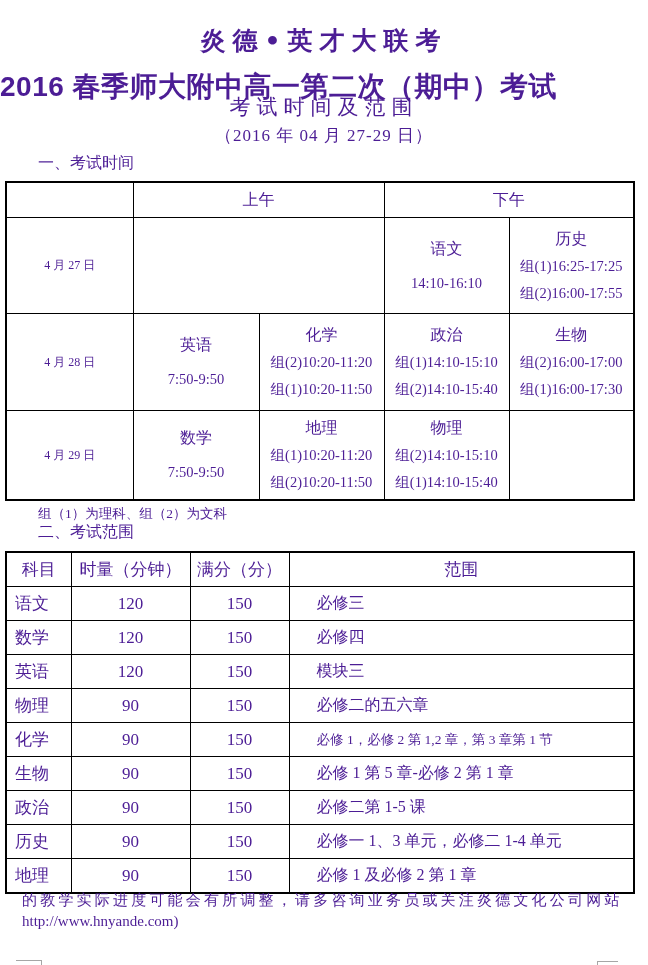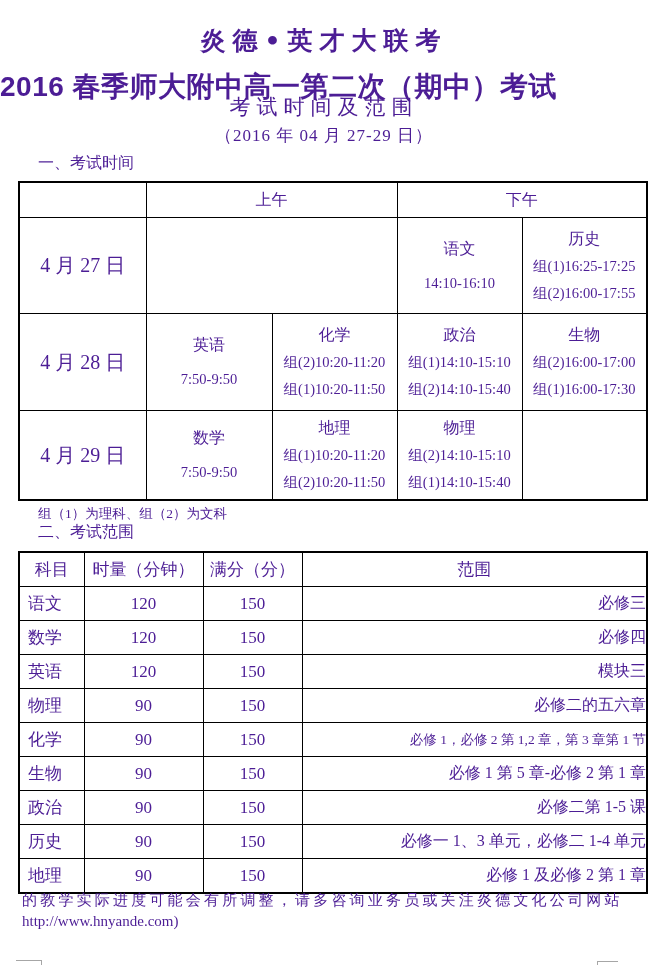--- a/index.html
+++ b/index.html
@@ -28,42 +28,42 @@
   .date-range {
     position:absolute; top:120px; left:0; right:0; text-align:center;
     font-size:17px; letter-spacing:1px;
   }
 
   .section-1 { position:absolute; left:38px; top:149px; font-size:16px;font-family:Liberation Serif, serif; }
   .section-2 { position:absolute; left:38px; top:518px; font-size:16px; }
   .group-note { position:absolute; left:38px; top:501px; font-size:13.5px; }
 
   
-  table { border-collapse:collapse; table-layout:fixed; position:absolute; left:18px; background:#fff; }
+  table { border-collapse:collapse; table-layout:fixed; position:absolute; left:5px; background:#fff; }
   td,th { border:1px solid #000; padding:0; text-align:center; vertical-align:middle; font-weight:normal; }
   .t1,.t2 { border:2px solid #000; }
 
   .t1 { top:177px; width:628px; }
   .t1 .hdr td { height:34px; font-size:16px; }
   .t1 .r1 td { height:95px; }
   .t1 .r2 td { height:96px; }
   .t1 .r3 td { height:88px; }
-  .t1 .date-cell { font-size:20px; }
+  .t1 .date-cell { font-size:12px; }
   .slot-inner { display:flex; flex-direction:column; justify-content:center; align-items:center; }
   .lines2 { gap:17px; }
   .lines3 { gap:10px; }
   .subj-line { font-size:16px; line-height:18px; }
   .time-line { font-size:14.5px; line-height:17px; }
 
   .t2 { top:547px; width:628px;border-radius:20px; }
   .t2 .hdr td { height:33px; font-size:17px; }
   .t2 tbody td { height:33px; }
   .t2 .subj { text-align:left; padding-left:8px; font-size:17px; }
   .t2 .num { font-size:17px; }
-  .t2 .scope { text-align:right; padding-left:12px; font-size:16px; }
+  .t2 .scope { text-align:left; padding-left:27px; font-size:16px; }
   .t2 tr.small-scope .scope { font-size:13.5px; }
 
   
   .foot-note {
     position:absolute; left:22px; top:886px; width:618px;
     font-size:15px; line-height:20.5px;
   }
   .fn-line-1 { text-indent:30px; letter-spacing:0.5px; white-space:nowrap; }
   .fn-line-2 { letter-spacing:3.2px; white-space:nowrap; }
   .fn-line-3 { letter-spacing:0; }

